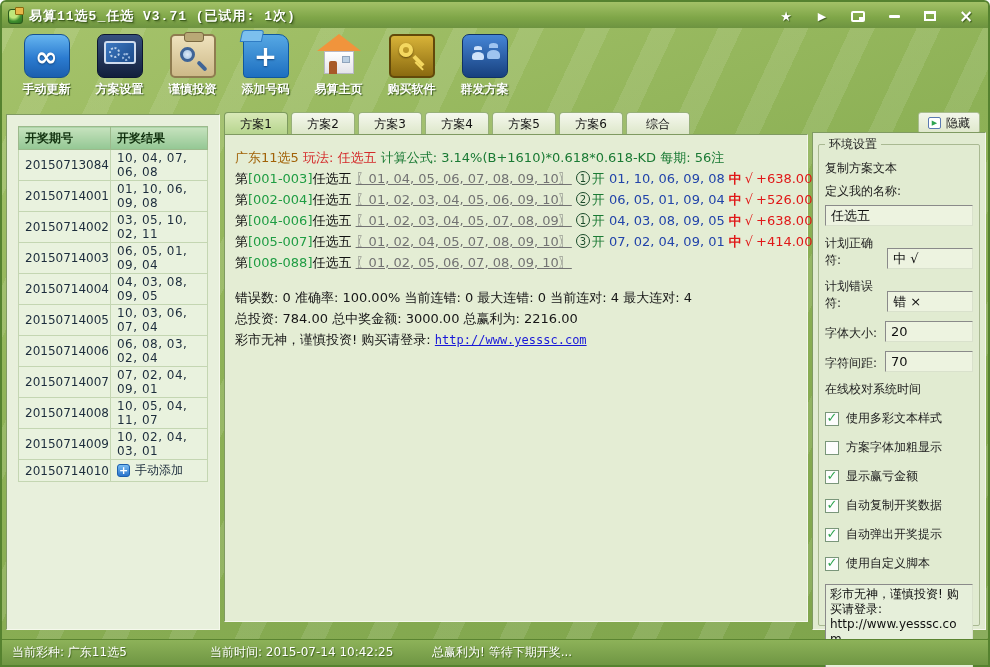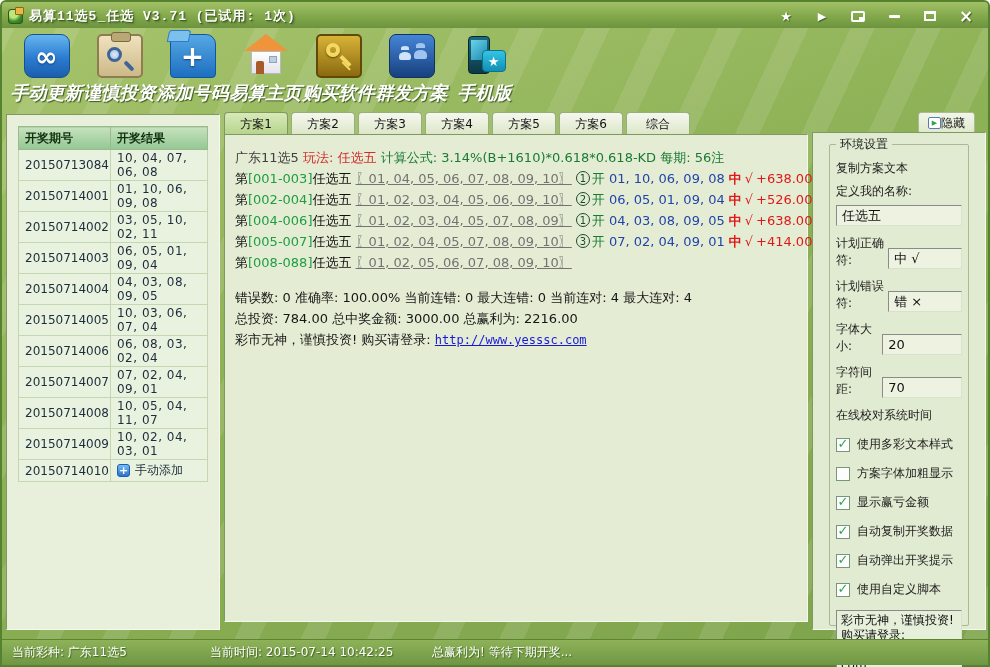--- a/index.html
+++ b/index.html
@@ -35,22 +35,22 @@
   .skin-box { width:14px; height:11px; border:2px solid #fff; border-radius:2px; position:relative; }
   .skin-box::after { content:""; position:absolute; right:-1px; bottom:-1px; width:5px; height:4px; background:#fff; }
   .min-bar { width:11px; height:3px; background:#fff; border-radius:1px; }
   .max-box { width:12px; height:10px; border:2px solid #fff; border-top-width:3px; }
   .glyph-close::before { content:"×"; font-size:17px; font-weight:bold; }
   
   .toolbar { display:flex; padding:6px 0 0 8px; height:82px; }
   .tool { width:73px; display:flex; flex-direction:column; align-items:center; cursor:pointer; }
   .ticon { width:46px; height:44px; position:relative; margin-bottom:3px; }
   .ticon span { position:absolute; }
-  .tlabel { color:#fff; font-size:18px; font-weight:bold; white-space:nowrap;
-    text-shadow:1px 1px 1px #3c5a1e;font-style:italic; }
+  .tlabel { color:#fff; font-size:12px; font-weight:bold; white-space:nowrap;
+    text-shadow:1px 1px 1px #3c5a1e; }
   
   .ic-update { background:linear-gradient(180deg,#66b5f0,#2b7bd0 55%,#1b5fae); border-radius:9px; border:1px solid #155091; }
   .ic-update::after { content:"∞"; position:absolute; inset:0; display:flex; align-items:center; justify-content:center;
     color:#fff; font-size:27px; font-weight:bold; text-shadow:0 1px 2px #10447e; }
   .ic-settings { background:linear-gradient(180deg,#35507e,#121f3c); border-radius:7px; border:1px solid #0c1730; }
   .ic-settings .p1 { left:6px; right:6px; top:6px; bottom:13px; border:2px solid #cfdcee; border-radius:3px;
     background:linear-gradient(135deg,#3d79c2,#1b4a8a); }
   .ic-settings .p2 { width:11px; height:11px; left:11px; top:12px; border:2px dotted #bcd2ea; border-radius:50%; }
   .ic-settings .p3 { width:8px; height:8px; left:24px; top:18px; border:2px dotted #9ab8de; border-radius:50%; }
   .ic-search { background:linear-gradient(180deg,#efe2bd,#cdb988); border-radius:5px; border:2px solid #8f7c50; }
@@ -97,52 +97,52 @@
   .add-ic { width:13px; height:13px; flex:0 0 13px; background:linear-gradient(180deg,#79bcf2,#2a74cc);
     border:1px solid #1c5fae; border-radius:3px; color:#fff; font-size:11px; font-weight:bold;
     display:flex; align-items:center; justify-content:center; }
   .add-ic::after { content:"+"; margin-top:-1px; }
   
   .tabstrip { position:absolute; left:222px; top:110px; height:23px; display:flex; gap:3px; }
   .tab { min-width:64px; padding:0 10px; display:flex; align-items:center; justify-content:center;
     background:linear-gradient(180deg,#f5f8ee,#dce6c8); border:1px solid #97b079; border-bottom:none;
     border-radius:4px 4px 0 0; font-size:12px; color:#111; cursor:pointer; }
   .tab.active { background:linear-gradient(180deg,#d9e9b8,#b5d48c); border-color:#7d9a5e; }
-  .hide-btn { position:absolute; left:916px; top:110px; height:22px; display:flex; align-items:center; 
+  .hide-btn { position:absolute; left:916px; top:110px; height:22px; display:flex; align-items:center; gap:5px;
     background:linear-gradient(180deg,#f2f6ea,#dfe8cc); border:1px solid #a9bd8f; border-radius:3px;
     padding:0 9px; font-size:12px; cursor:pointer; }
   .hide-ic { width:13px; height:12px; background:#fff; border:1px solid #5a7ab2; border-radius:2px;
     display:flex; align-items:center; justify-content:center; }
   .hide-ic::after { content:"▶"; color:#2ea44f; font-size:7px; }
   
   .main-panel { position:absolute; left:222px; top:132px; width:584px; height:488px; padding:12px 10px;
     font-size:13px; }
   .pline { height:21px; line-height:21px; white-space:nowrap; }
-  .c-lottery { color:#404040; }
+  .c-lottery { color:#a16207; }
   .c-play { color:#d42a2a; }
   .c-formula { color:#1a7a34; }
   .c-black { color:#101010; }
   .c-range { color:#1f9d43; }
   .nums-link { color:#737373; text-decoration:underline; cursor:pointer; }
   .c-open { color:#1a7a34; }
   .c-result { color:#2244aa; }
   .c-hit { color:#e01818; font-weight:bold; margin-left:4px; }
   .c-check { color:#e01818; font-style:italic; margin:0 3px; }
   .c-profit { color:#e01818; }
   .c-note { color:#e01818; }
   .seq { display:inline-block; width:14px; height:14px; line-height:13px; border:1px solid #1a4a2a;
     border-radius:50%; font-size:10px; text-align:center; vertical-align:1px; color:#1a4a2a; margin:0 2px 0 4px; }
   .seq:empty { display:none; }
   .stats { margin-top:14px; color:#161616; }
   .stats2 { color:#161616; }
   .notice-line { color:#161616; }
   .url-link { color:#1818d8; text-decoration:underline; font-family:"DejaVu Sans Mono","Liberation Mono",monospace;
     font-size:12px; cursor:pointer; }
   
-  .right-panel { position:absolute; left:810px; top:130px; width:174px; height:498px; padding:3px 16px; background:#e1ebd1;
+  .right-panel { position:absolute; left:810px; top:130px; width:174px; height:498px; padding:3px 5px; background:#e1ebd1;
     border:1px solid; border-color:#7f9a61 #f5f8ec #f5f8ec #7f9a61; }
   fieldset.env { border:1px solid #a9b992; border-radius:2px; margin:0; padding:1px 6px 6px; height:100%; }
   legend.env-t { font-size:12px; color:#1c1c1c; padding:0 4px; }
   .lbl { margin:6px 0 5px; color:#1c1c1c; }
   .inp { background:#edf3e0; border:1px solid; border-color:#8a8a8a #d9e1cc #d9e1cc #8a8a8a;
     font-size:13px; padding:1px 5px; height:21px; line-height:17px; color:#101010; }
   .inp.full { width:100%; }
   .frow { display:flex; justify-content:space-between; align-items:flex-end; margin:9px 0; }
   .frow .inp { width:88px; }
   .crow { display:flex; align-items:center; gap:7px; margin:12px 0; cursor:pointer; }
@@ -181,20 +181,28 @@
       <div class="tb-btn glyph-close"></div>
     </div>
   </div>
 
   <div class="toolbar">
     <div class="tool">
       <div class="ticon ic-update"></div>
       <div class="tlabel">手动更新</div>
     </div>
     <div class="tool">
+      <div class="ticon ic-settings">
+          <span class="p1"></span>
+          <span class="p2"></span>
+          <span class="p3"></span>
+        </div>
+      <div class="tlabel">方案设置</div>
+    </div>
+    <div class="tool">
       <div class="ticon ic-search">
           <span class="p1"></span>
           <span class="p2"></span>
         </div>
       <div class="tlabel">谨慎投资</div>
     </div>
     <div class="tool">
       <div class="ticon ic-add"></div>
       <div class="tlabel">添加号码</div>
     </div>
@@ -213,28 +221,20 @@
           <span class="p2"></span>
         </div>
       <div class="tlabel">购买软件</div>
     </div>
     <div class="tool">
       <div class="ticon ic-group">
           <span class="p1"></span>
           <span class="p2"></span>
         </div>
       <div class="tlabel">群发方案</div>
-    </div>
-    <div class="tool">
-      <div class="ticon ic-mobile">
-          <span class="p1"></span>
-          <span class="p2"></span>
-          <span class="p3"></span>
-        </div>
-      <div class="tlabel">手机版</div>
     </div>
   </div>
 
   <div class="left-panel">
     <table class="draws">
       <tbody>
           <tr>
         <th>开奖期号</th>
         <th>开奖结果</th>
       </tr>

